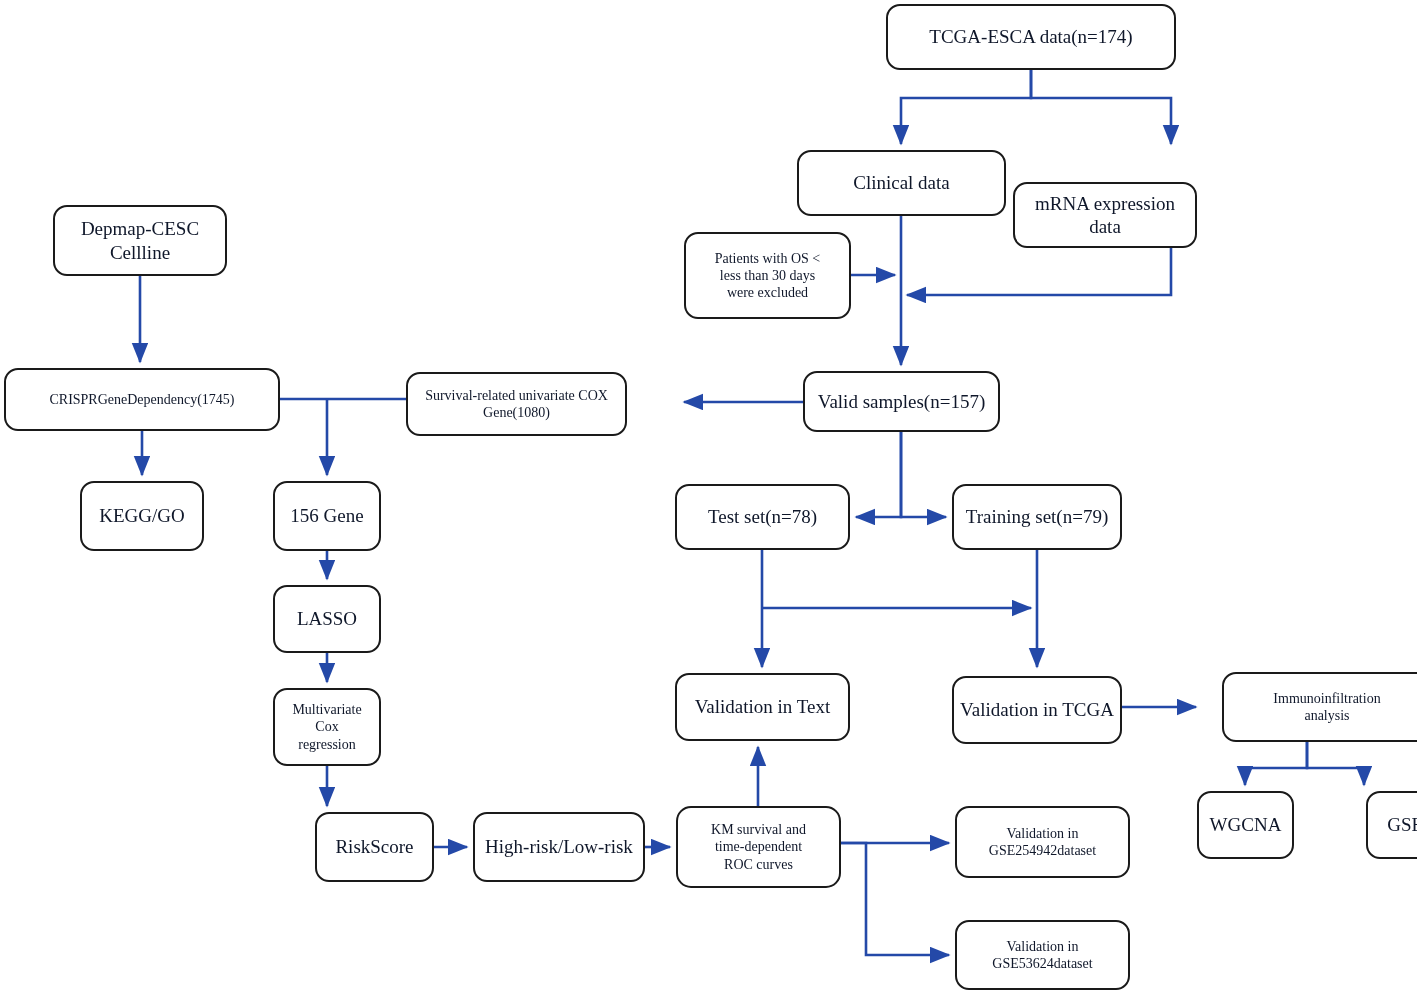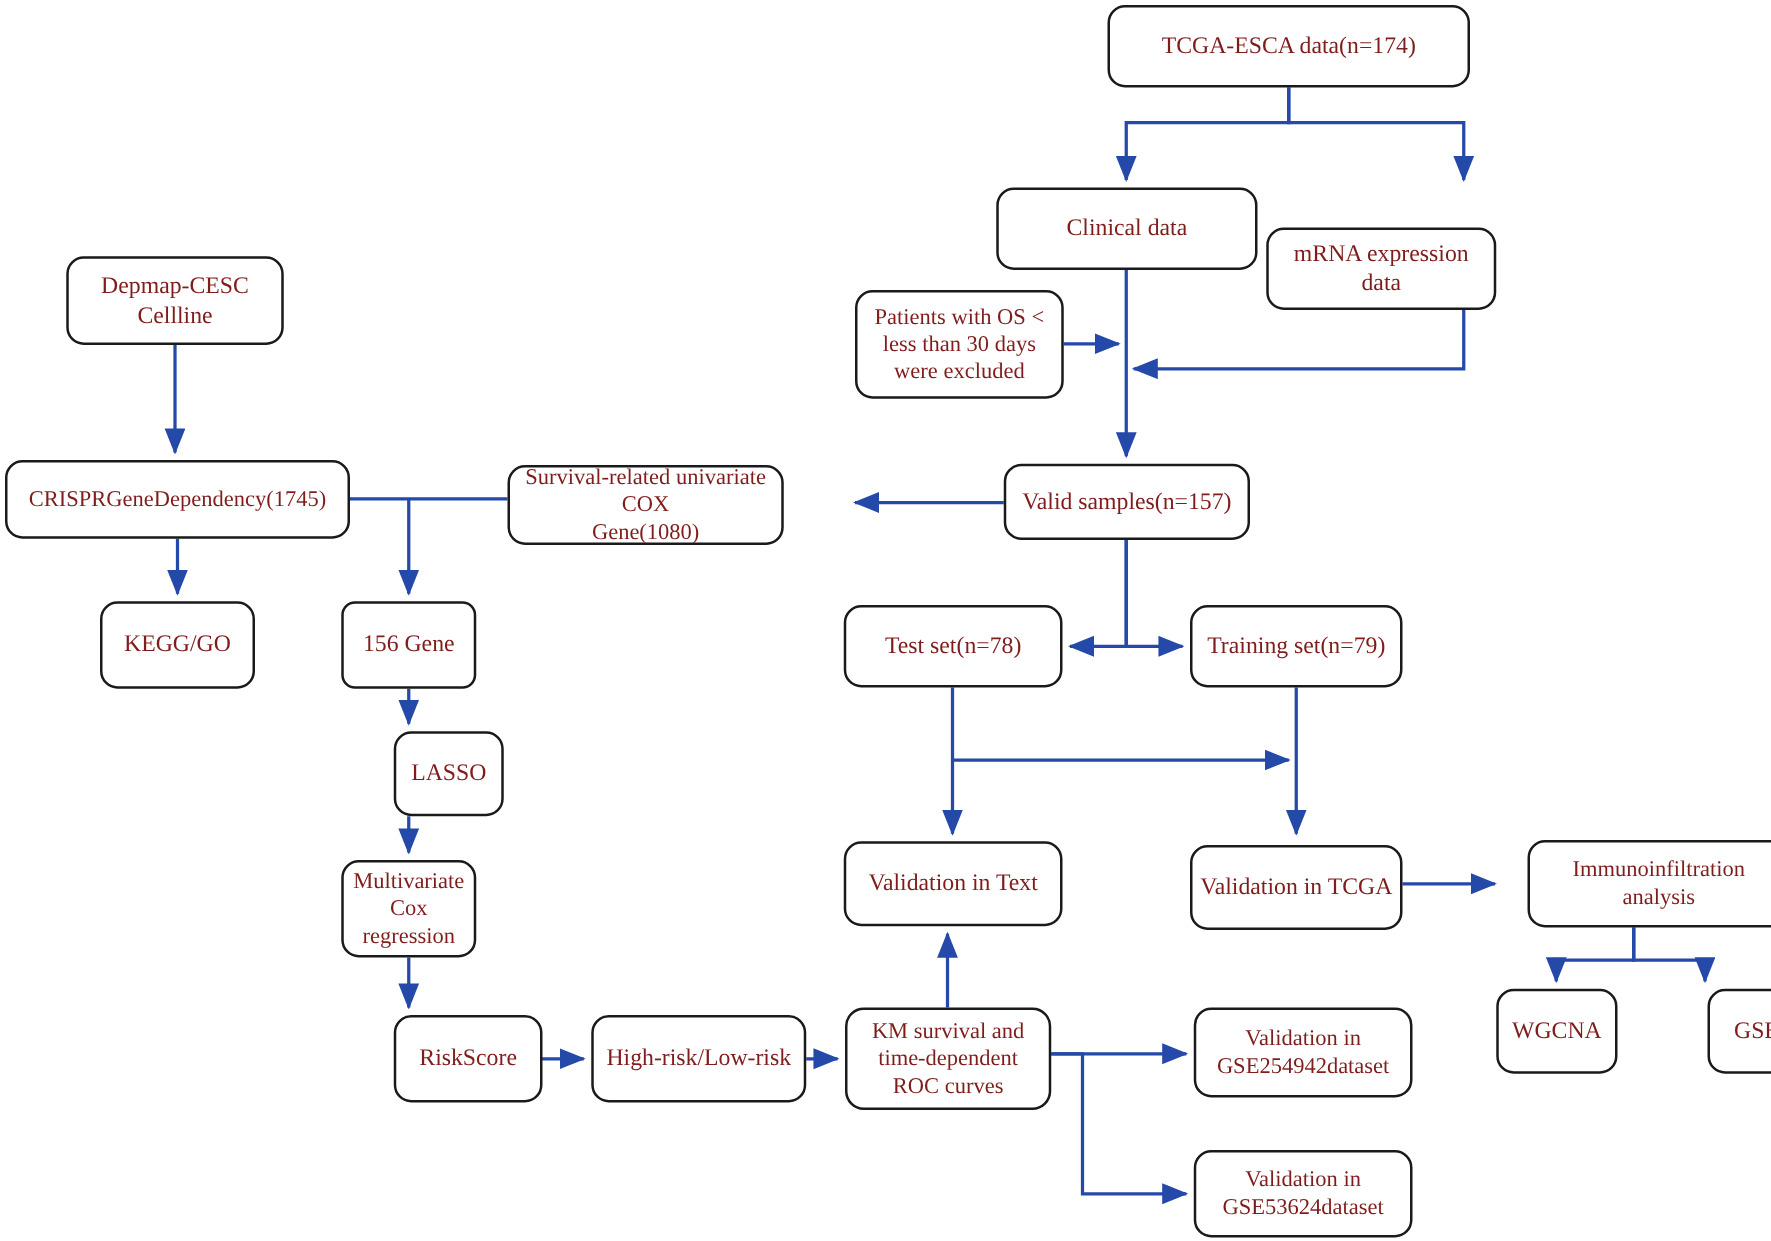--- a/index.html
+++ b/index.html
@@ -18,28 +18,28 @@
   .node {
     position: absolute;
     box-sizing: border-box;
     border: 2px solid #1a1a1a;
     border-radius: 14px;
     background: #ffffff;
     display: flex;
     align-items: center;
     justify-content: center;
     text-align: center;
-    color: #7f1d1d;
+    color: #0f172a;
     font-size: 19px;
     line-height: 1.22;
     padding: 2px 6px;
     z-index: 3;
     white-space: pre-line;
   }
-  .node.sm { font-size: 18px; }
+  .node.sm { font-size: 14px; }
   #edges {
     position: absolute;
     left: 0; top: 0;
     width: 1417px;
     height: 993px;
     z-index: 1;
     pointer-events: none;
   }
   .edge-path {
     fill: none;
@@ -93,24 +93,24 @@
       <div class="node sm" style="left: 684px; top: 232px; width: 167px; height: 87px; border-color: rgb(26, 26, 26);">Patients with OS &lt;
 less than 30 days
 were excluded</div>
       <div class="node" style="left: 53px; top: 205px; width: 174px; height: 71px; border-color: rgb(26, 26, 26);">Depmap-CESC
 Cellline</div>
       <div class="node sm" style="left: 4px; top: 368px; width: 276px; height: 63px; border-color: rgb(26, 26, 26);">CRISPRGeneDependency(1745)</div>
       <div class="node sm" style="left: 406px; top: 372px; width: 221px; height: 64px; border-color: rgb(26, 26, 26);">Survival-related univariate COX
 Gene(1080)</div>
       <div class="node" style="left: 803px; top: 371px; width: 197px; height: 61px; border-color: rgb(26, 26, 26);">Valid samples(n=157)</div>
       <div class="node" style="left: 80px; top: 481px; width: 124px; height: 70px; border-color: rgb(26, 26, 26);">KEGG/GO</div>
-      <div class="node" style="left: 273px; top: 481px; width: 108px; height: 70px; border-color: rgb(26, 26, 26); border-radius: 11px;">156 Gene</div>
+      <div class="node" style="left: 273px; top: 481px; width: 108px; height: 70px; border-color: rgb(26, 26, 26);">156 Gene</div>
       <div class="node" style="left: 675px; top: 484px; width: 175px; height: 66px; border-color: rgb(26, 26, 26);">Test set(n=78)</div>
       <div class="node" style="left: 952px; top: 484px; width: 170px; height: 66px; border-color: rgb(26, 26, 26);">Training set(n=79)</div>
-      <div class="node" style="left: 273px; top: 585px; width: 88px; height: 68px; border-color: rgb(26, 26, 26); margin-left: 42px;">LASSO</div>
+      <div class="node" style="left: 273px; top: 585px; width: 108px; height: 68px; border-color: rgb(26, 26, 26);">LASSO</div>
       <div class="node sm" style="left: 273px; top: 688px; width: 108px; height: 78px; border-color: rgb(26, 26, 26);">Multivariate
 Cox
 regression</div>
       <div class="node" style="left: 675px; top: 673px; width: 175px; height: 68px; border-color: rgb(26, 26, 26);">Validation in Text</div>
       <div class="node" style="left: 952px; top: 676px; width: 170px; height: 68px; border-color: rgb(26, 26, 26);">Validation in TCGA</div>
       <div class="node sm" style="left: 1222px; top: 672px; width: 210px; height: 70px; border-color: rgb(26, 26, 26);">Immunoinfiltration
 analysis</div>
       <div class="node" style="left: 267px; top: 812px; width: 119px; height: 70px; border-color: rgb(26, 26, 26); margin-left: 48px;">RiskScore</div>
       <div class="node" style="left: 473px; top: 812px; width: 172px; height: 70px; border-color: rgb(26, 26, 26);">High-risk/Low-risk</div>
       <div class="node sm" style="left: 676px; top: 806px; width: 165px; height: 82px; border-color: rgb(26, 26, 26); border-radius: 15px;">KM survival and

